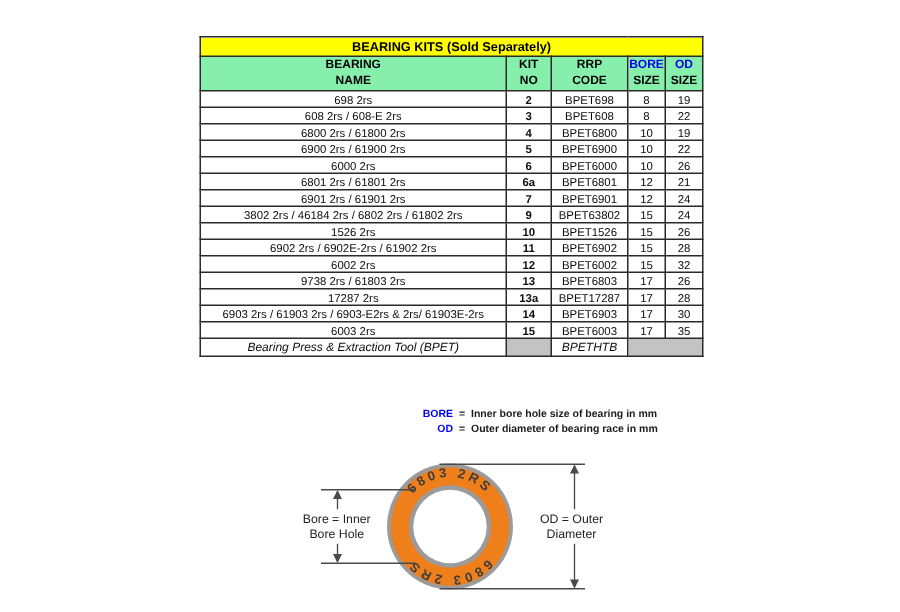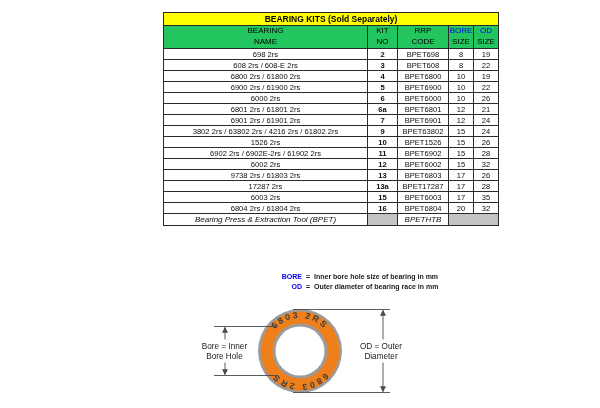--- a/index.html
+++ b/index.html
@@ -2,29 +2,29 @@
 <html><head>
 <meta charset="utf-8">
 <style>
   html,body{margin:0;padding:0;background:#ffffff;}
   .stage{
     position:relative;width:600px;height:408px;background:#ffffff;
     font-family:"Liberation Sans",sans-serif;color:#111;overflow:hidden;
   }
   
   table.kits{
-    position:absolute;left:133px;top:12px;width:335px;
-    border-collapse:collapse;table-layout:fixed;margin-left:30px;
+    position:absolute;left:133px;top:24px;width:335px;
+    border-collapse:collapse;table-layout:fixed;
   }
   .kits th,.kits td{
     border:1px solid #2a2a2a;padding:0;text-align:center;vertical-align:middle;
     overflow:hidden;white-space:nowrap;
   }
   .kits .title-cell{background:#FFFF00;font-size:8.5px;font-weight:700;height:12px;color:#000;}
-  .kits .colhead{background:#22c55e;font-size:8px;font-weight:400;height:22px;line-height:1.32;color:#000;text-align:center;}
+  .kits .colhead{background:#86efac;font-size:8px;font-weight:700;height:22px;line-height:1.32;color:#000;text-align:center;}
   .kits .colhead .accent{color:#0000EE;}
   .kits tbody td{font-size:7.6px;height:10px;color:#0d0d0d;background:#fff;}
   .kits tbody td.kit{font-weight:700;}
   .kits tbody td.gray-cell{background:#C3C3C3;}
   .kits tbody tr.tool-row td{height:11px;font-size:8px;font-style:italic;}
   
   .footnotes{position:absolute;left:245px;top:272px;font-size:7px;font-weight:700;line-height:9.5px;}
   .fn-line{display:flex;align-items:baseline;}
   .fn-key{display:inline-block;width:57px;text-align:right;color:#0000EE;}
   .fn-eq{display:inline-block;width:12px;text-align:center;color:#222;}
@@ -119,21 +119,21 @@
           <td>21</td>
         </tr>
         <tr>
           <td>6901 2rs / 61901 2rs</td>
           <td class="kit">7</td>
           <td>BPET6901</td>
           <td>12</td>
           <td>24</td>
         </tr>
         <tr>
-          <td>3802 2rs / 63802 2rs / 4216 2rs / 61802 2rs</td>
+          <td>3802 2rs / 46184 2rs / 6802 2rs / 61802 2rs</td>
           <td class="kit">9</td>
           <td>BPET63802</td>
           <td>15</td>
           <td>24</td>
         </tr>
         <tr>
           <td>1526 2rs</td>
           <td class="kit">10</td>
           <td>BPET1526</td>
           <td>15</td>
@@ -161,32 +161,32 @@
           <td>26</td>
         </tr>
         <tr>
           <td>17287 2rs</td>
           <td class="kit">13a</td>
           <td>BPET17287</td>
           <td>17</td>
           <td>28</td>
         </tr>
         <tr>
+          <td>6903 2rs / 61903 2rs / 6903-E2rs &amp; 2rs/ 61903E-2rs</td>
+          <td class="kit">14</td>
+          <td>BPET6903</td>
+          <td>17</td>
+          <td>30</td>
+        </tr>
+        <tr>
           <td>6003 2rs</td>
           <td class="kit">15</td>
           <td>BPET6003</td>
           <td>17</td>
           <td>35</td>
-        </tr>
-        <tr>
-          <td>6804 2rs / 61804 2rs</td>
-          <td class="kit">16</td>
-          <td>BPET6804</td>
-          <td>20</td>
-          <td>32</td>
         </tr>
         <tr class="tool-row">
           <td>Bearing Press &amp; Extraction Tool (BPET)</td>
           <td class="gray-cell"></td>
           <td>BPETHTB</td>
           <td class="gray-cell" colspan="2"></td>
         </tr>
       </tbody>
   </table>
 

